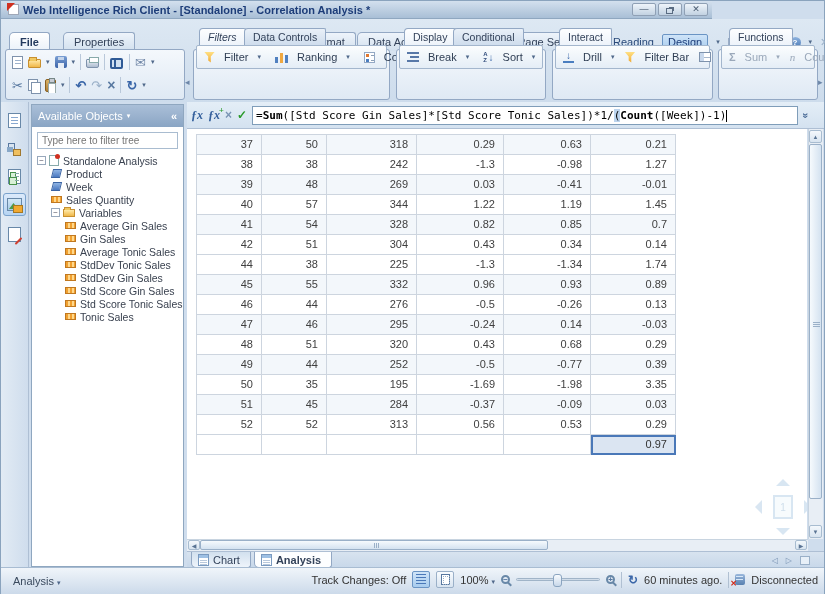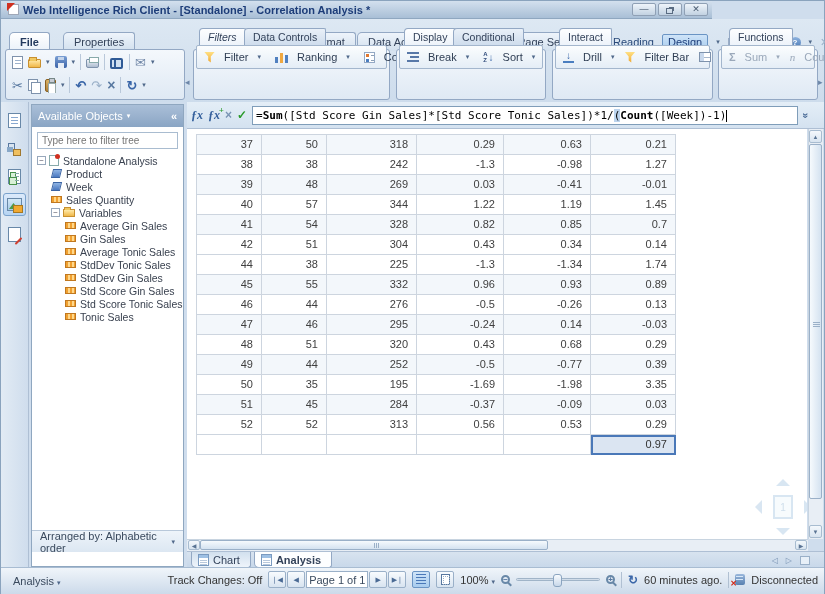--- a/index.html
+++ b/index.html
@@ -447,24 +447,20 @@
           <span style="width: 33px; flex: 0 0 auto;"></span>
           <span class="t-mea"></span>
           <span>Std Score Tonic Sales</span>
         </div>
         <div class="titem">
           <span style="width: 33px; flex: 0 0 auto;"></span>
           <span class="t-mea"></span>
           <span>Tonic Sales</span>
         </div>
       </div>
-    <div id="sidepanel-footer">
-      <span>Arranged by: Alphabetic order</span>
-      <span class="dd" style="margin-left:4px;">▾</span>
-    </div>
   </div>
 
   <div id="canvas" class="abs">
     <div id="report-table">
         <div class="trow alt">
           <div class="tcell c0">37</div>
           <div class="tcell c1">50</div>
           <div class="tcell c2">318</div>
           <div class="tcell c3">0.29</div>
           <div class="tcell c4">0.63</div>
@@ -623,27 +619,20 @@
       <span>▷</span>
       <span style="width:10px; height:9px; border:1px solid #9ab0c8; background:#e8f0f8;"></span>
     </span>
   </div>
 
   <div id="statusbar" class="abs">
     <span style="margin-left:12px;"><span>Analysis</span> <span class="dd">▾</span></span>
   </div>
   <div id="status-right">
     <span>Track Changes: Off</span>
-    <span style="display:flex; gap:1px; align-items:center;">
-      <span class="tbtn">❘◀</span>
-      <span class="tbtn">◀</span>
-      <span class="pagebox">Page 1 of 1</span>
-      <span class="tbtn">▶</span>
-      <span class="tbtn">▶❘</span>
-    </span>
     <span class="viewbtn sel">
         <span class="ic i-draft"></span>
       </span>
     <span class="viewbtn">
         <span class="ic i-pagemode"></span>
       </span>
     <span><span>100%</span> <span class="dd">▾</span></span>
     <span class="ic i-mag">−</span>
     <span id="zslider">
         <span class="knob"></span>

